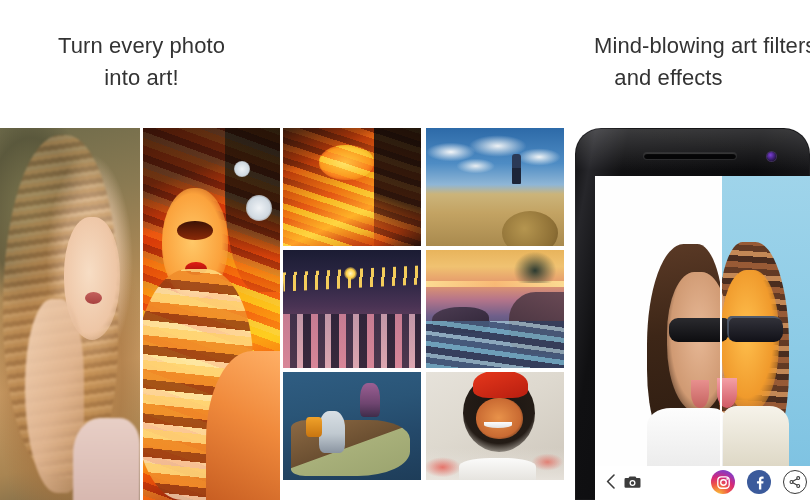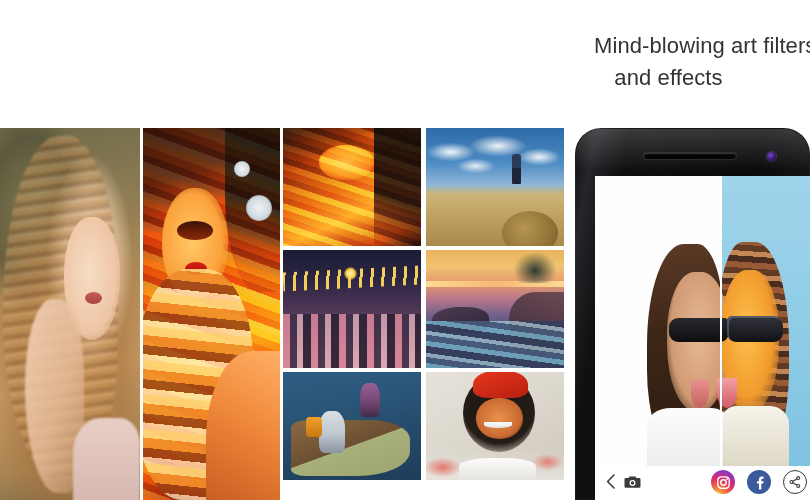--- a/index.html
+++ b/index.html
@@ -300,20 +300,22 @@
   .soc-fb { background:#3b5a9b; }
   .soc-share { background:#ffffff; border:1.4px solid #3a3a3a; }
 </style>
 </head>
 <body>
 
 <div class="screen">
 
   <div class="headings">
     <div class="heading" id="h1">
+      <span class="ln">Turn every photo</span>
+      <span class="ln">into art!</span>
     </div>
     <div class="heading" id="h3">
       <span class="ln">Mind-blowing art filters</span>
       <span class="ln ln2">and effects</span>
     </div>
   </div>
 
   <div class="panel-split">
     <div class="half half-before">
       <div class="ph-before">

